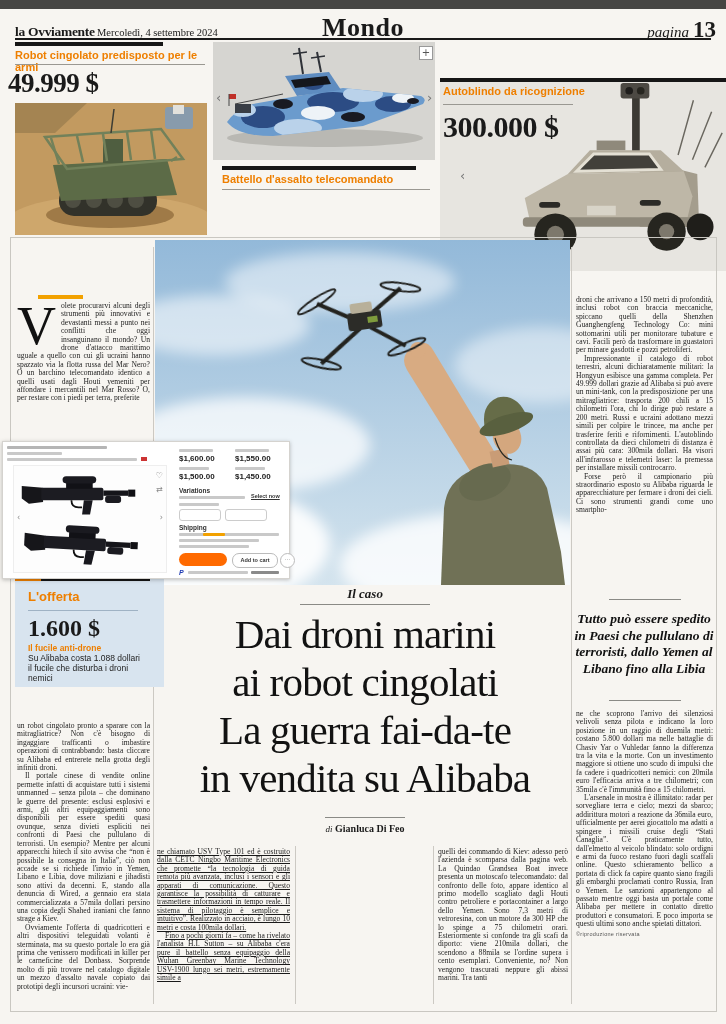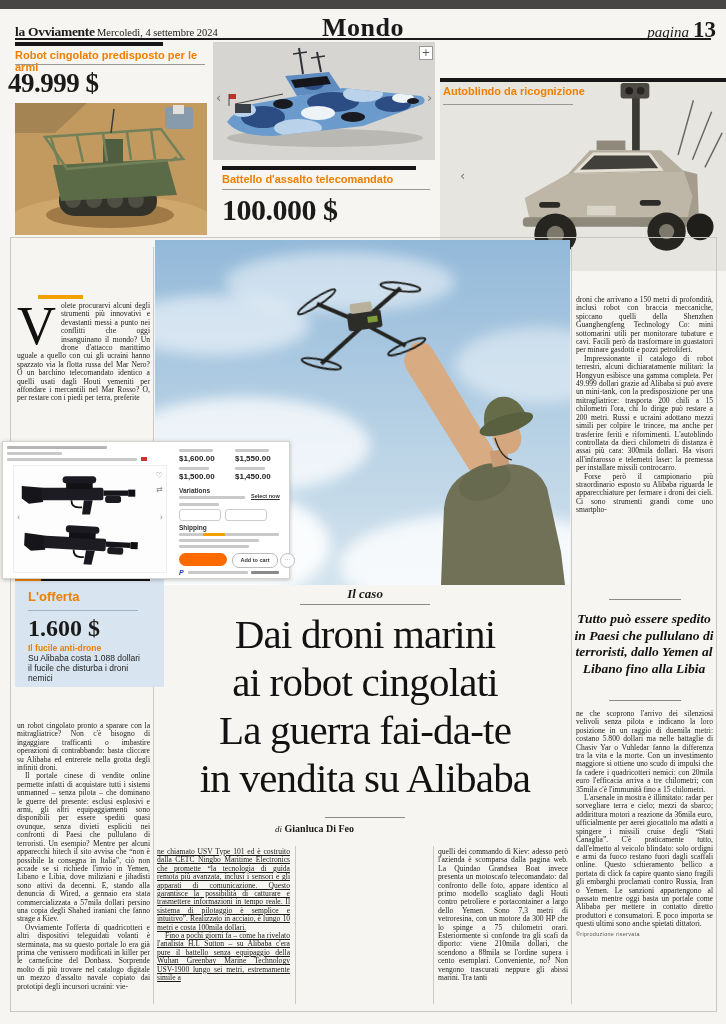--- a/index.html
+++ b/index.html
@@ -25,21 +25,21 @@
            font-size:10px;line-height:11px;text-align:center;font-family:"DejaVu Sans",sans-serif;}
   
   .frame{border:1px solid #c9c7c1;}
   .vrule{width:1px;background:#ccc9c3;}
   .body-p{font-size:7.6px;line-height:8.4px;text-align:justify;margin:0;hyphens:auto;color:#1c1c1c;}
   .indent{text-indent:8px;}
   .dropcap{float:left;font-size:54px;line-height:44px;padding:2px 5px 0 0;color:#111;}
   .dash{background:#f2a100;height:3.5px;}
   .kicker{font-style:italic;font-weight:bold;font-size:13px;text-align:center;}
   .hl{font-size:41px;line-height:48px;text-align:center;letter-spacing:-.8px;color:#121212;}
-  .byline{font-size:10px;text-align:left;}
+  .byline{font-size:10px;text-align:center;}
   .byline .di{font-style:italic;font-weight:normal;font-size:9px;}
   .byline .au{font-weight:bold;}
   .pullq{font-size:14.5px;line-height:19px;text-align:center;color:#222;}
   .rquote{font-size:13.5px;line-height:16.5px;font-weight:bold;font-style:italic;text-align:center;color:#111;}
   .shortrule{background:#8a8a86;height:1px;}
   .footnote{font-size:5.5px;letter-spacing:.3px;color:#555;font-family:"Liberation Sans",sans-serif;}
   
   .offer{background:#d8e4ef;}
   .offer .olabel{font-family:"Liberation Sans",sans-serif;font-weight:bold;font-size:13px;color:#ee7f00;}
   .offer .oprice{font-weight:bold;font-size:24px;}
@@ -141,21 +141,20 @@
       <path d="M16,52 L16,64" stroke="#444" stroke-width="1"></path>
       <path d="M22,62 L70,52" stroke="#444" stroke-width="1"></path>
     </svg>
   </div>
   <div class="abs zoombox" style="left:419px;top:46px;">+</div>
   <div class="abs navarrow" style="left:216px;top:92px;">‹</div>
   <div class="abs navarrow" style="left:427px;top:92px;">›</div>
   <div class="abs pbar" style="left:222px;top:166px;width:194px;"></div>
   <div class="abs ptitle" style="left:222px;top:173px;width:210px;">Battello d'assalto telecomandato</div>
   <div class="abs thinrule" style="left:222px;top:189px;width:208px;"></div>
-  <div class="abs pprice2" style="left:222px;top:193px;">100.000 $</div>
 
   <div class="abs" style="left:440px;top:42px;width:286px;height:193px;background:#e7e5e0;margin-top:36px;">
     <svg class="abs" style="left:56px;top:4px;" width="230" height="189" viewBox="0 0 240 195">
       <rect x="142" y="10" width="8" height="72" fill="#3b3933"></rect>
       <rect x="130" y="0" width="30" height="16" rx="3" fill="#4c4943"></rect>
       <circle cx="139" cy="8" r="4" fill="#1e1d1b"></circle>
         <circle cx="151" cy="8" r="4" fill="#26251f"></circle>
       <path d="M190,75 L206,18 M205,80 L225,30 M218,88 L236,52" stroke="#6a675f" stroke-width="1.5"></path>
       <polygon points="150,80 210,95 212,150 150,150" fill="#a49d8d"></polygon>
       <polygon points="75,95 98,70 172,70 196,92" fill="#b5ae9e"></polygon>
@@ -168,20 +167,21 @@
       <rect x="28" y="140" width="182" height="10" rx="4" fill="#8f897b"></rect>
       <circle cx="62" cy="158" r="22" fill="#26251f"></circle>
         <circle cx="62" cy="158" r="9" fill="#7d786c"></circle>
       <circle cx="178" cy="155" r="20" fill="#26251f"></circle>
         <circle cx="178" cy="155" r="8" fill="#7d786c"></circle>
       <circle cx="213" cy="150" r="14" fill="#1f1e1a"></circle>
     </svg>
     <div class="abs pbar" style="left:0;top:0;width:286px;"></div>
     <div class="abs ptitle" style="left:3px;top:7px;width:180px;">Autoblindo da ricognizione</div>
     <div class="abs thinrule" style="left:3px;top:26px;width:130px;"></div>
+    <div class="abs pprice2" style="left:3px;top:32px;">300.000 $</div>
     <div class="abs navarrow" style="left:20px;top:92px;">‹</div>
   </div>
 
   <div class="abs frame" style="left:10px;top:237px;width:705px;height:773px;"></div>
   <div class="abs vrule" style="left:153px;top:247px;height:757px;"></div>
   <div class="abs vrule" style="left:571px;top:247px;height:757px;"></div>
 
   <div class="abs" style="left:155px;top:240px;width:415px;height:345px;">
     <svg width="415" height="345" viewBox="0 0 415 345">
       <defs>

